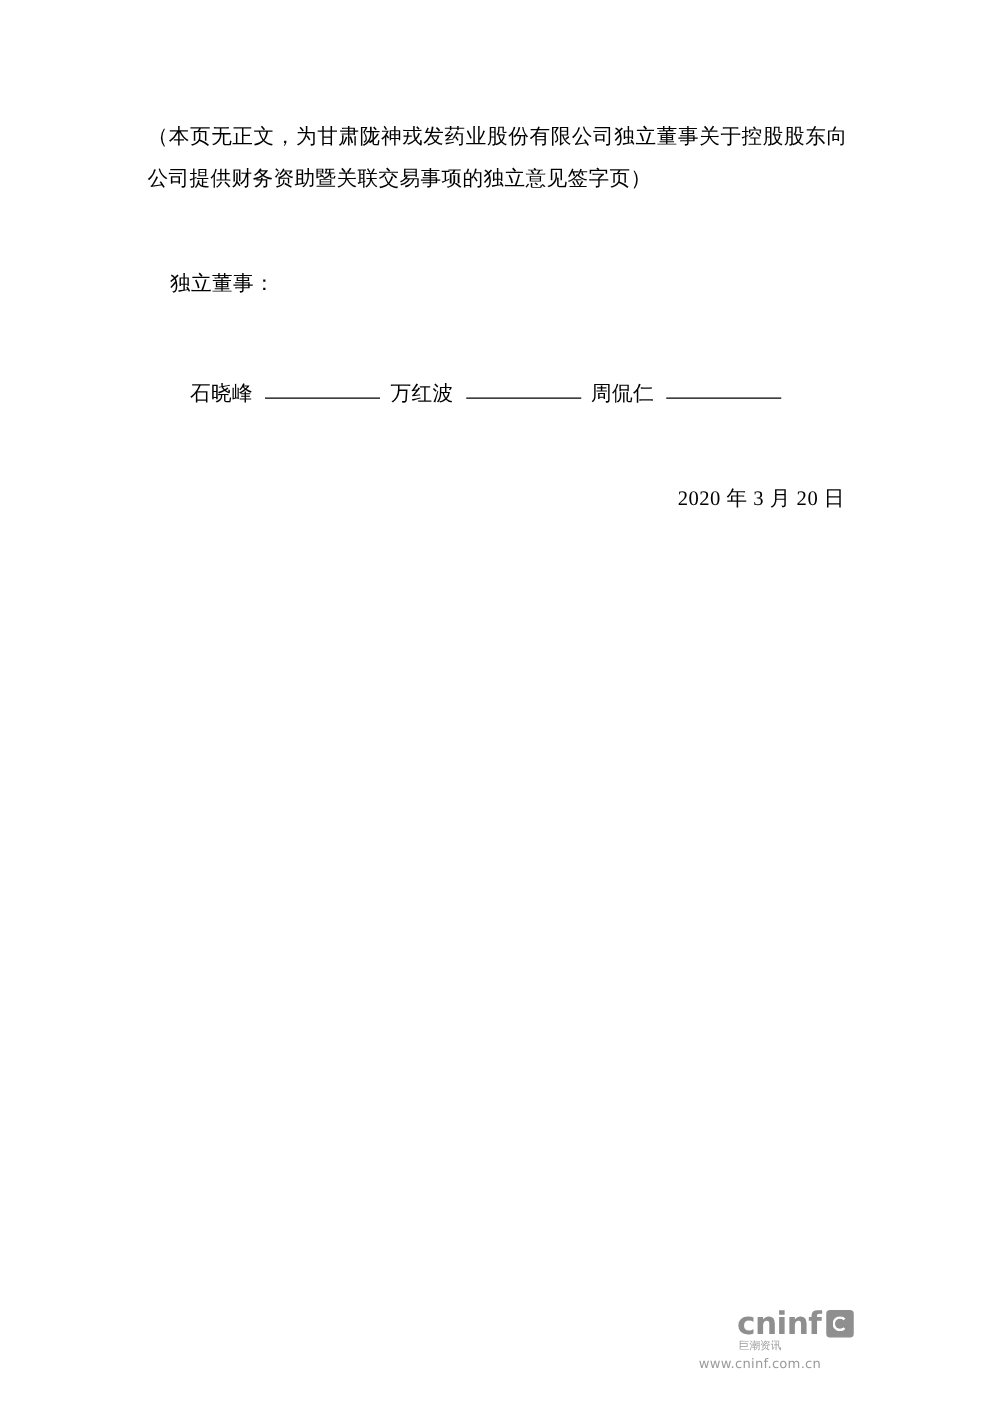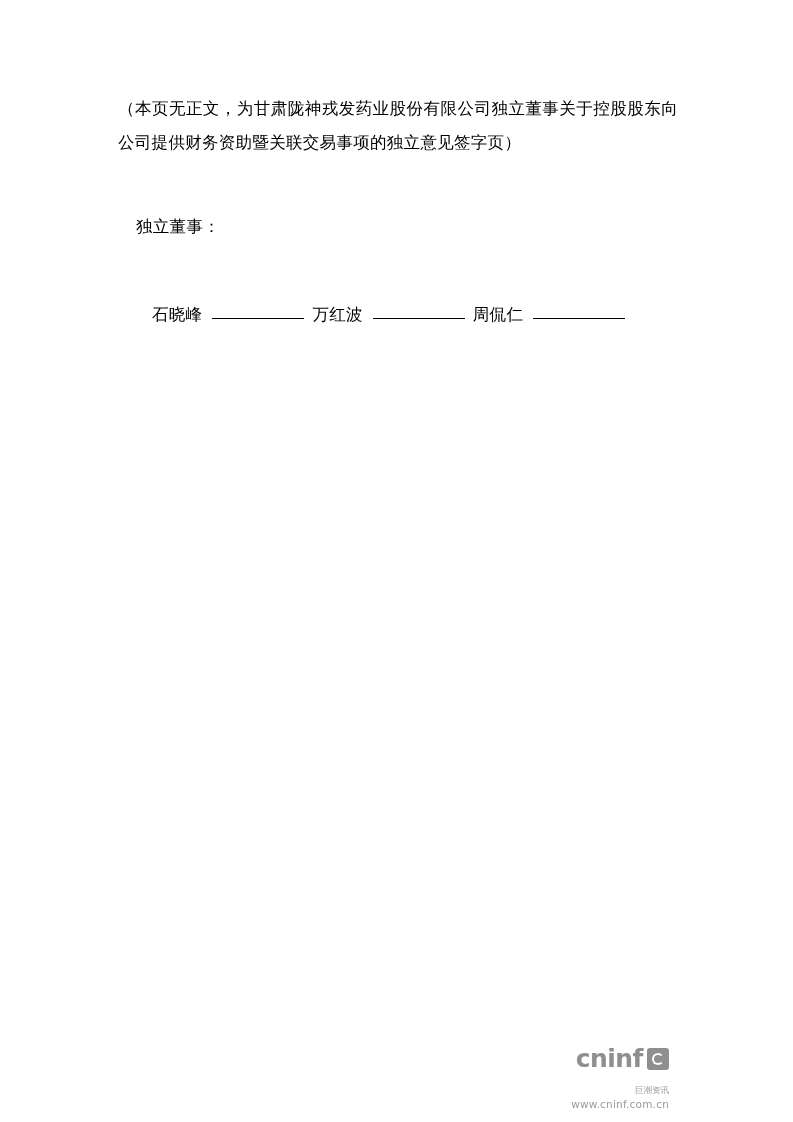--- a/index.html
+++ b/index.html
@@ -77,25 +77,25 @@
     margin-top: 62px;
     text-align: right;
     font-size: 16.5px;
     letter-spacing: 0.4px;
     padding-right: 2px;
   }
 
   
   .footer-logo {
     position: absolute;
-    right: 48px;
+    right: 34px;
     bottom: 28px;
     width: 150px;
     height: 48px;
-    text-align: right;
+    text-align: center;
     color: #9a9a9a;
   }
   .logo-mark {
     display: flex;
     align-items: center;
     justify-content: flex-end;
     gap: 4px;
   }
   .logo-word {
     font-family: "DejaVu Sans", sans-serif;
@@ -123,21 +123,21 @@
     border: 2px solid #ffffff;
     border-radius: 50%;
     border-right-color: transparent;
     box-sizing: border-box;
   }
   .logo-sub {
     font-family: "DejaVu Sans", sans-serif;
     font-size: 8.5px;
     color: #9a9a9a;
     line-height: 1.2;
-    margin-top: 14px;
+    margin-top: 1px;
   }
   .logo-url {
     font-family: "DejaVu Sans", sans-serif;
     font-size: 10.5px;
     color: #9a9a9a;
     margin-top: 3px;
     letter-spacing: 0.2px;
   }
 </style>
 </head>
@@ -153,20 +153,21 @@
 
     <div class="signature-row">
       <span class="sig-name">石晓峰</span>
       <span class="sig-line"></span>
       <span class="sig-name">万红波</span>
       <span class="sig-line"></span>
       <span class="sig-name">周侃仁</span>
       <span class="sig-line last"></span>
     </div>
 
+    <div class="date-line">2020 年 3 月 20 日</div>
 
   </div>
 
   <div class="footer-logo">
     <div class="logo-mark">
       <span class="logo-word">cninf</span>
       <span class="logo-badge"></span>
     </div>
     <div class="logo-sub">巨潮资讯</div>
     <div class="logo-url">www.cninf.com.cn</div>

